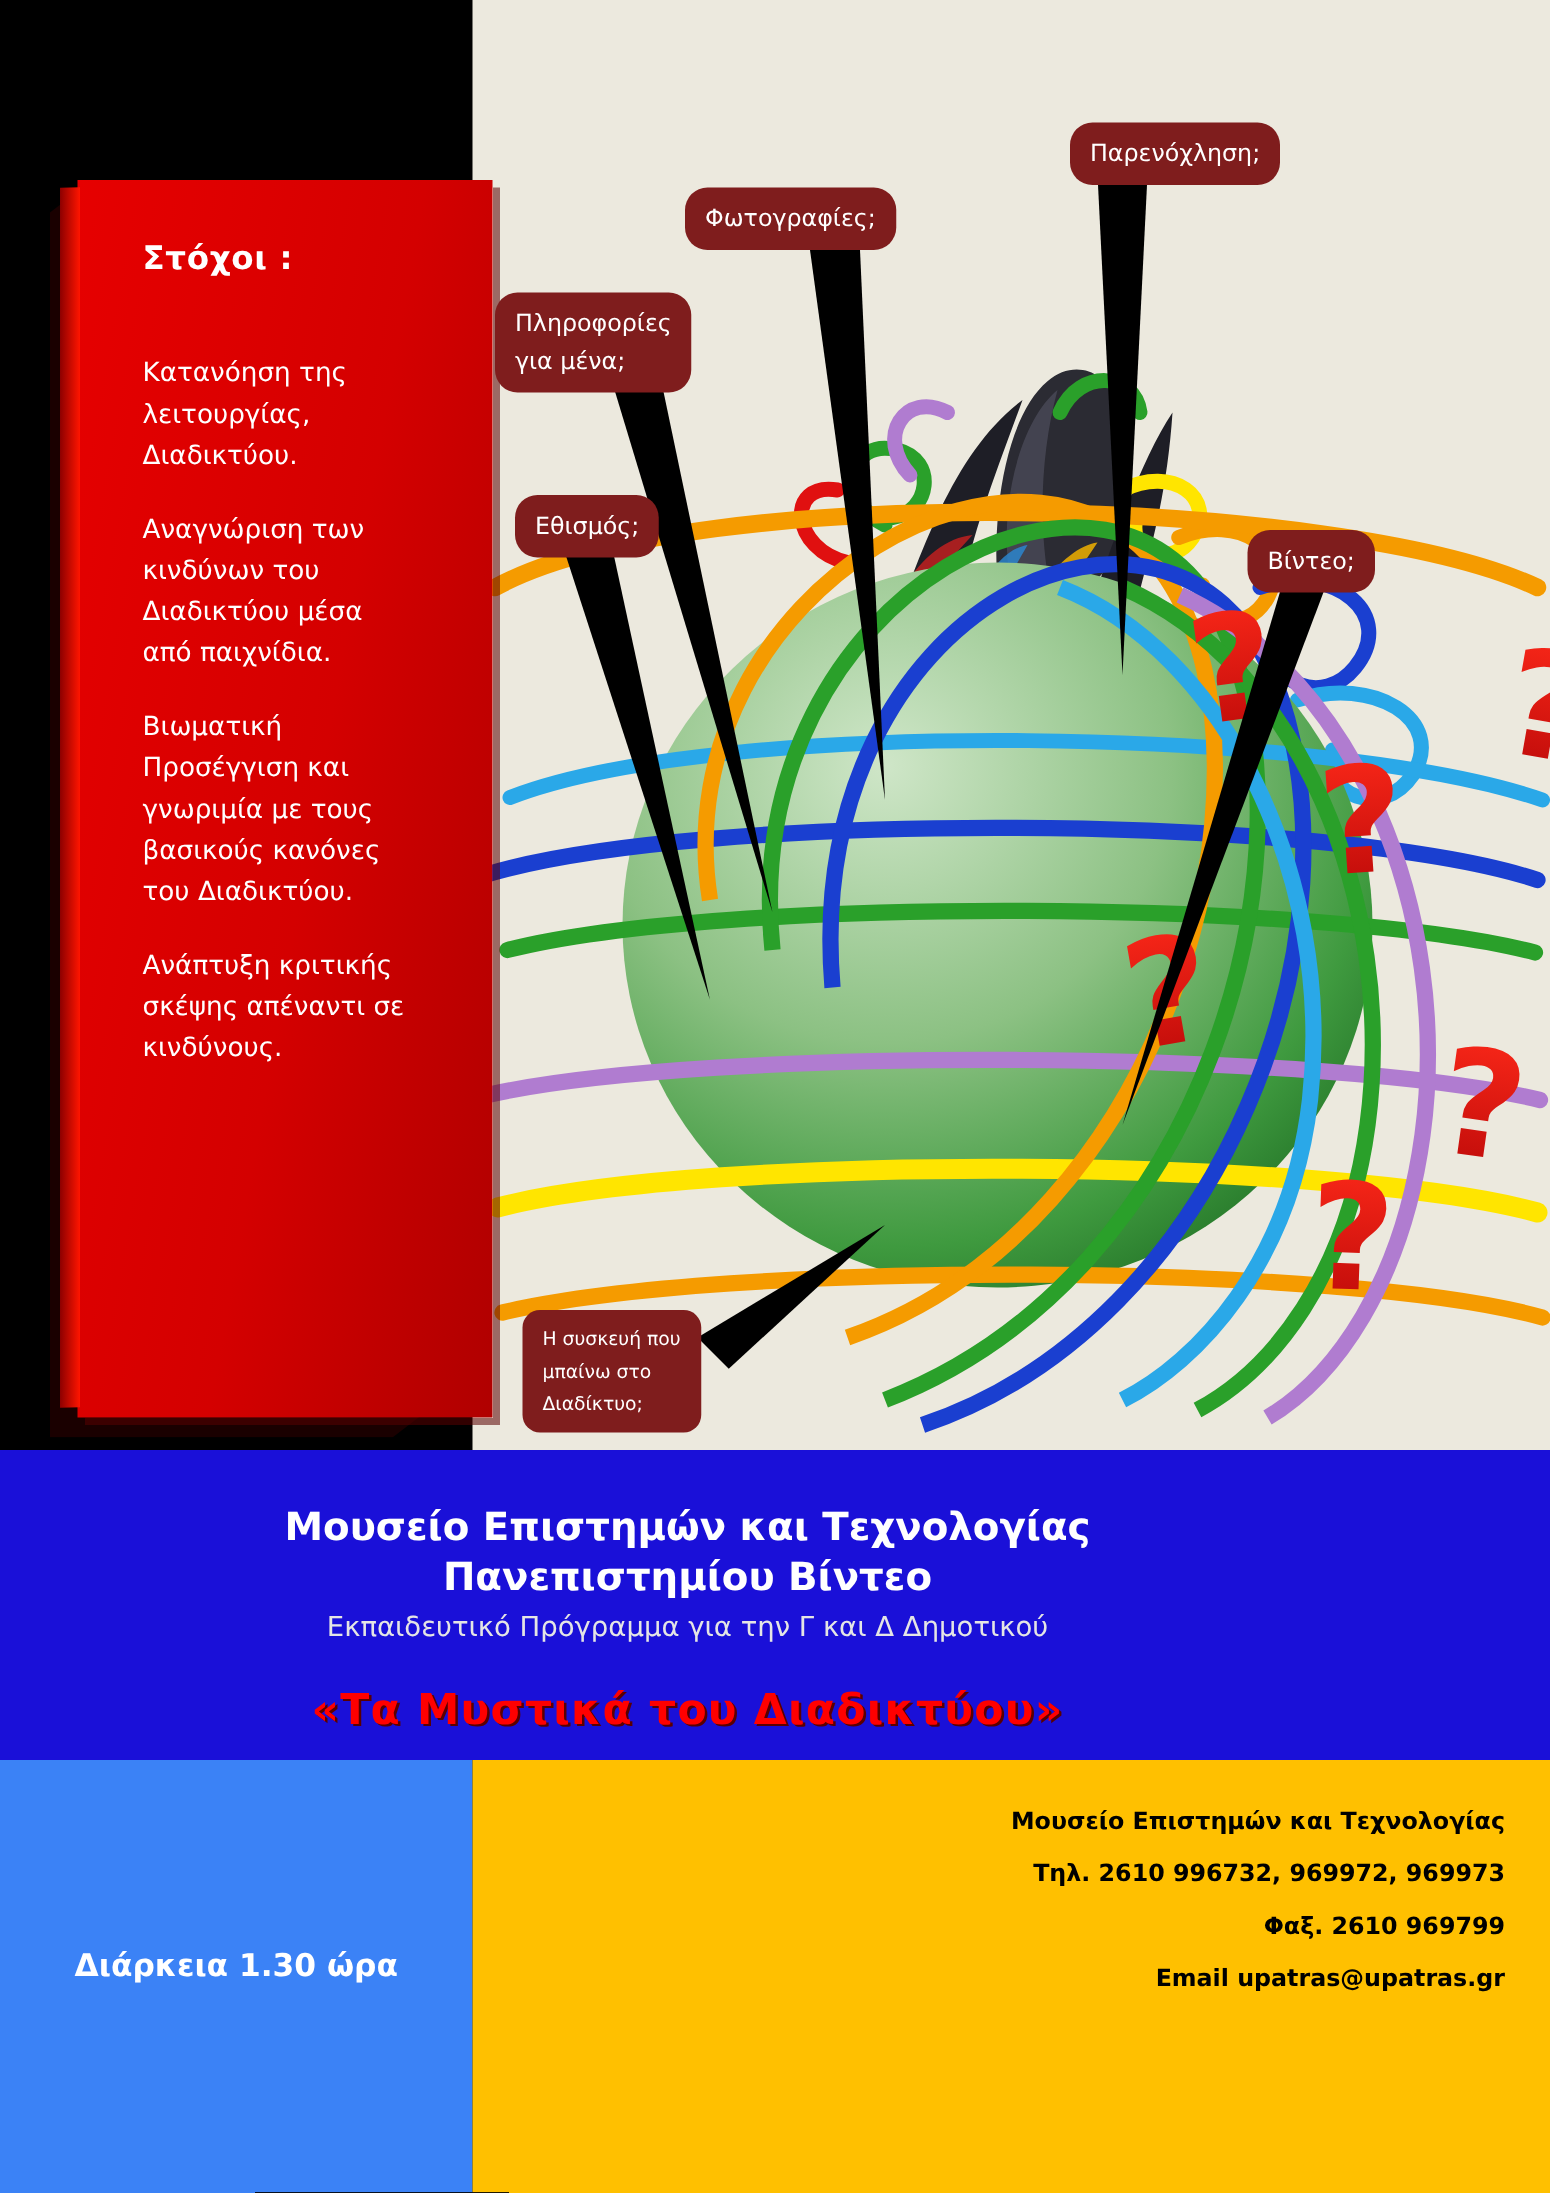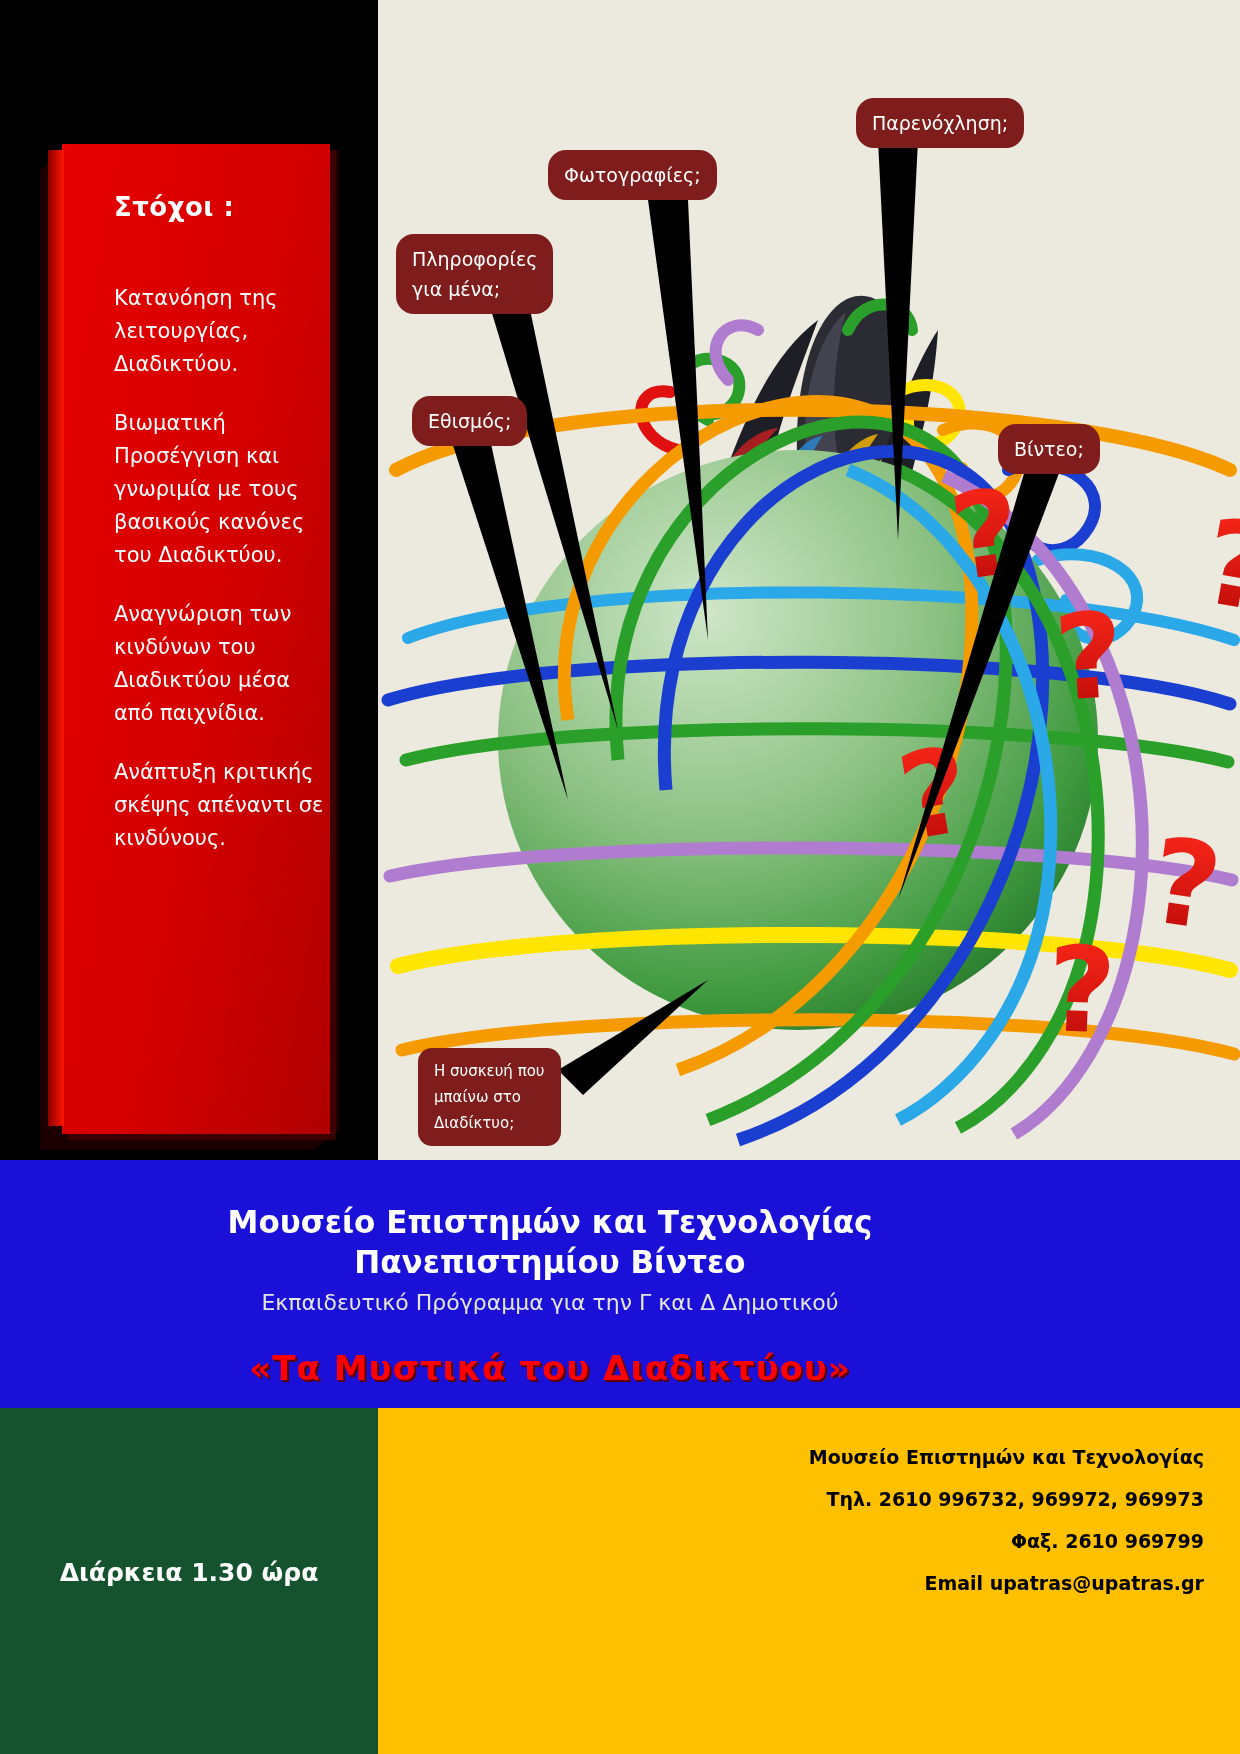--- a/index.html
+++ b/index.html
@@ -22,21 +22,21 @@
     position:absolute;left:0;top:0;width:378px;height:1160px;background:#000;
   }
 
   
   .red-shadow{
     position:absolute;left:40px;top:150px;width:300px;height:1000px;
     background:#1a0000;
     clip-path:polygon(0 20px, 26px 0, 300px 0, 300px 980px, 274px 1000px, 0 1000px);
   }
   .red-panel{
-    position:absolute;left:62px;top:144px;width:268px;height:990px;
+    position:absolute;left:62px;top:144px;width:332px;height:990px;
     background:linear-gradient(100deg,#e60000 0%,#d40000 55%,#b00000 100%);
     box-shadow:6px 6px 0 rgba(90,0,0,.55);
   }
   .red-panel .edge{
     position:absolute;left:-14px;top:6px;width:16px;height:976px;
     background:linear-gradient(90deg,#8d0000,#ff1500);
     transform:skewY(-1.2deg);
   }
   .objectives-title{
     position:absolute;left:52px;top:48px;
@@ -74,21 +74,21 @@
     color:#e5e5e5;font-size:22px;
   }
   .secrets-title{
     position:absolute;left:0;top:188px;width:1100px;text-align:center;
     color:#ff0000;font-size:34px;font-weight:bold;letter-spacing:1px;
     text-shadow:2px 2px 0 #5a0000;
   }
 
   
   .bottom-left{
-    position:absolute;left:0;top:1408px;width:378px;height:346px;background:#14532d;
+    position:absolute;left:0;top:1408px;width:378px;height:346px;background:#3b82f6;
   }
   .duration{
     position:absolute;left:0;top:150px;width:378px;text-align:center;
     color:#fff;font-size:25px;font-weight:bold;
   }
   .yellow-box{
     position:absolute;left:378px;top:1408px;width:862px;height:346px;
     background:#ffc000;
   }
   .contact{
@@ -200,22 +200,22 @@
 μπαίνω  στο
 Διαδίκτυο;</div>
   </div>
 
   <div class="red-shadow"></div>
   <div class="red-panel">
     <div class="edge"></div>
     <div class="objectives-title">Στόχοι :</div>
     <div class="objectives-list">
       <p>Κατανόηση της λειτουργίας, Διαδικτύου.</p>
+      <p>Αναγνώριση των  κινδύνων του Διαδικτύου μέσα από παιχνίδια.</p>
       <p>Βιωματική Προσέγγιση και γνωριμία με τους βασικούς κανόνες του Διαδικτύου.</p>
-      <p>Αναγνώριση των  κινδύνων του Διαδικτύου μέσα από παιχνίδια.</p>
       <p>Ανάπτυξη κριτικής σκέψης απέναντι σε κινδύνους.</p>
     </div>
   </div>
 
   <div class="blue-band">
     <div class="museum-title">
       <div>Μουσείο  Επιστημών και Τεχνολογίας</div>
       <div>Πανεπιστημίου Βίντεο</div>
     </div>
     <div class="program-line">Εκπαιδευτικό Πρόγραμμα για την Γ και Δ Δημοτικού</div>

